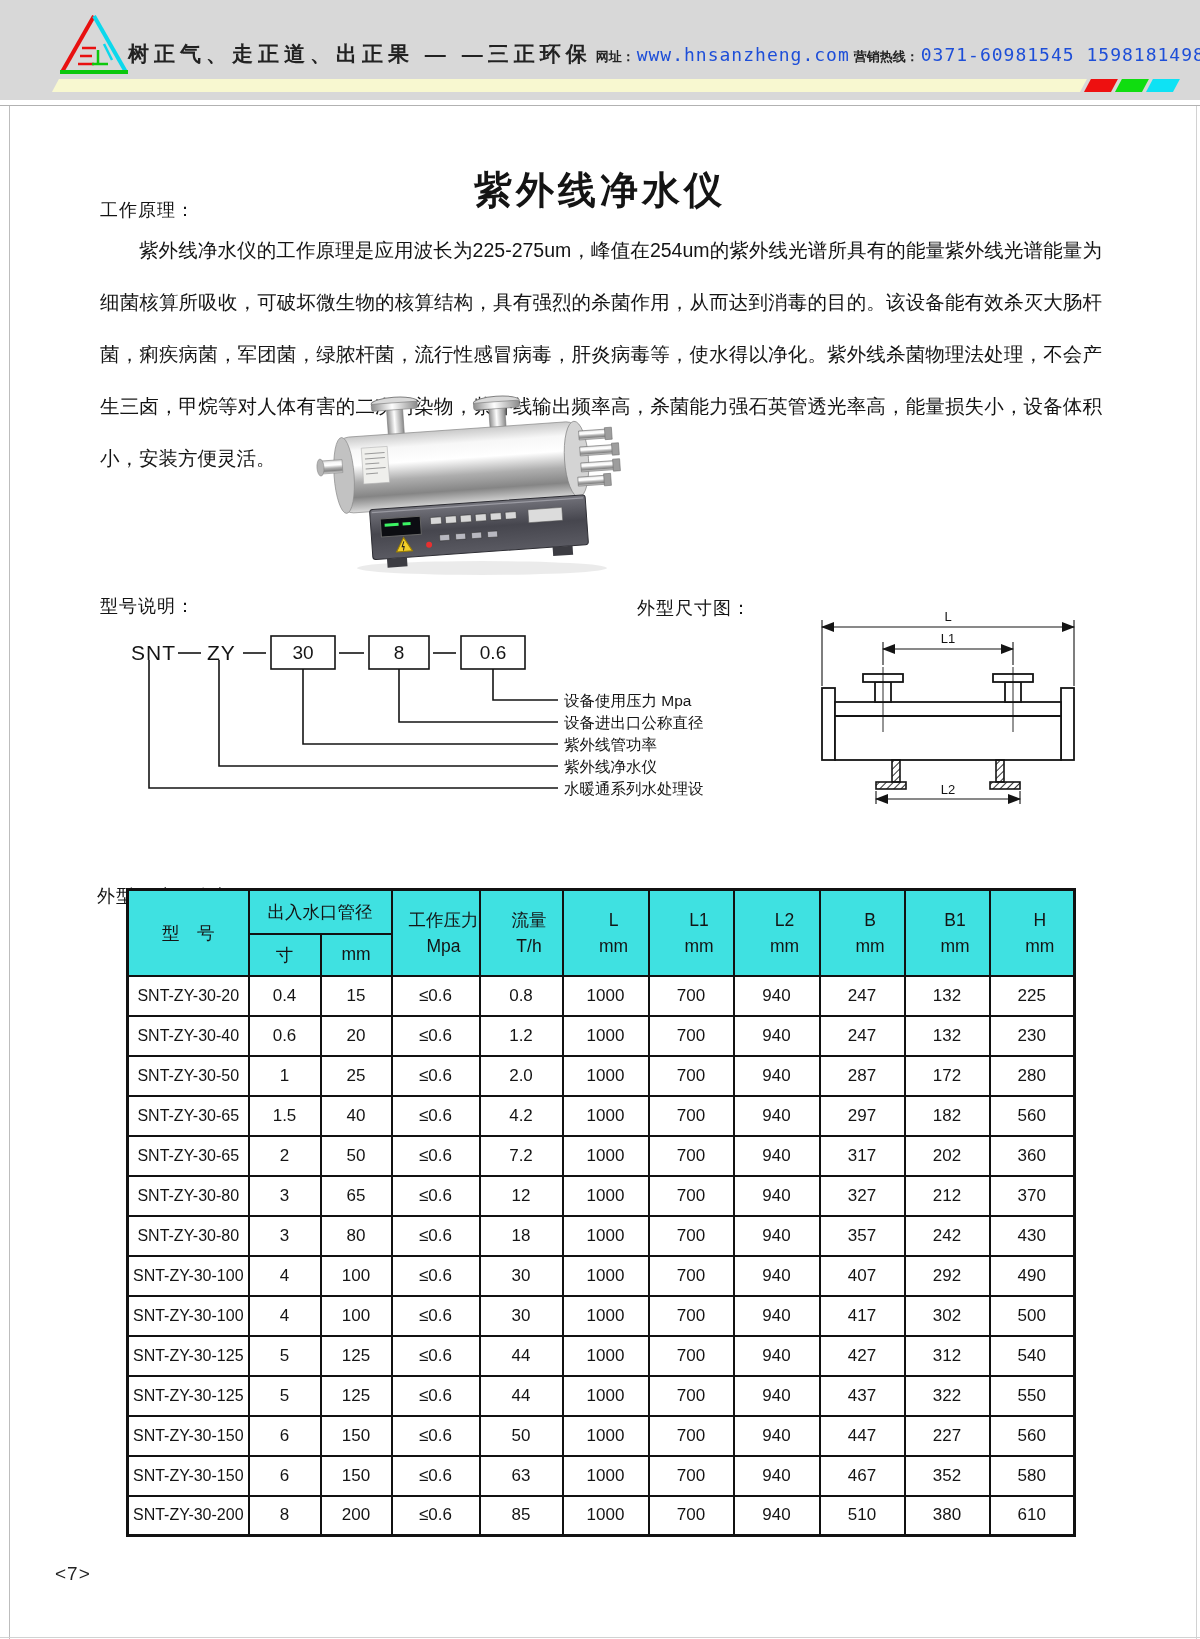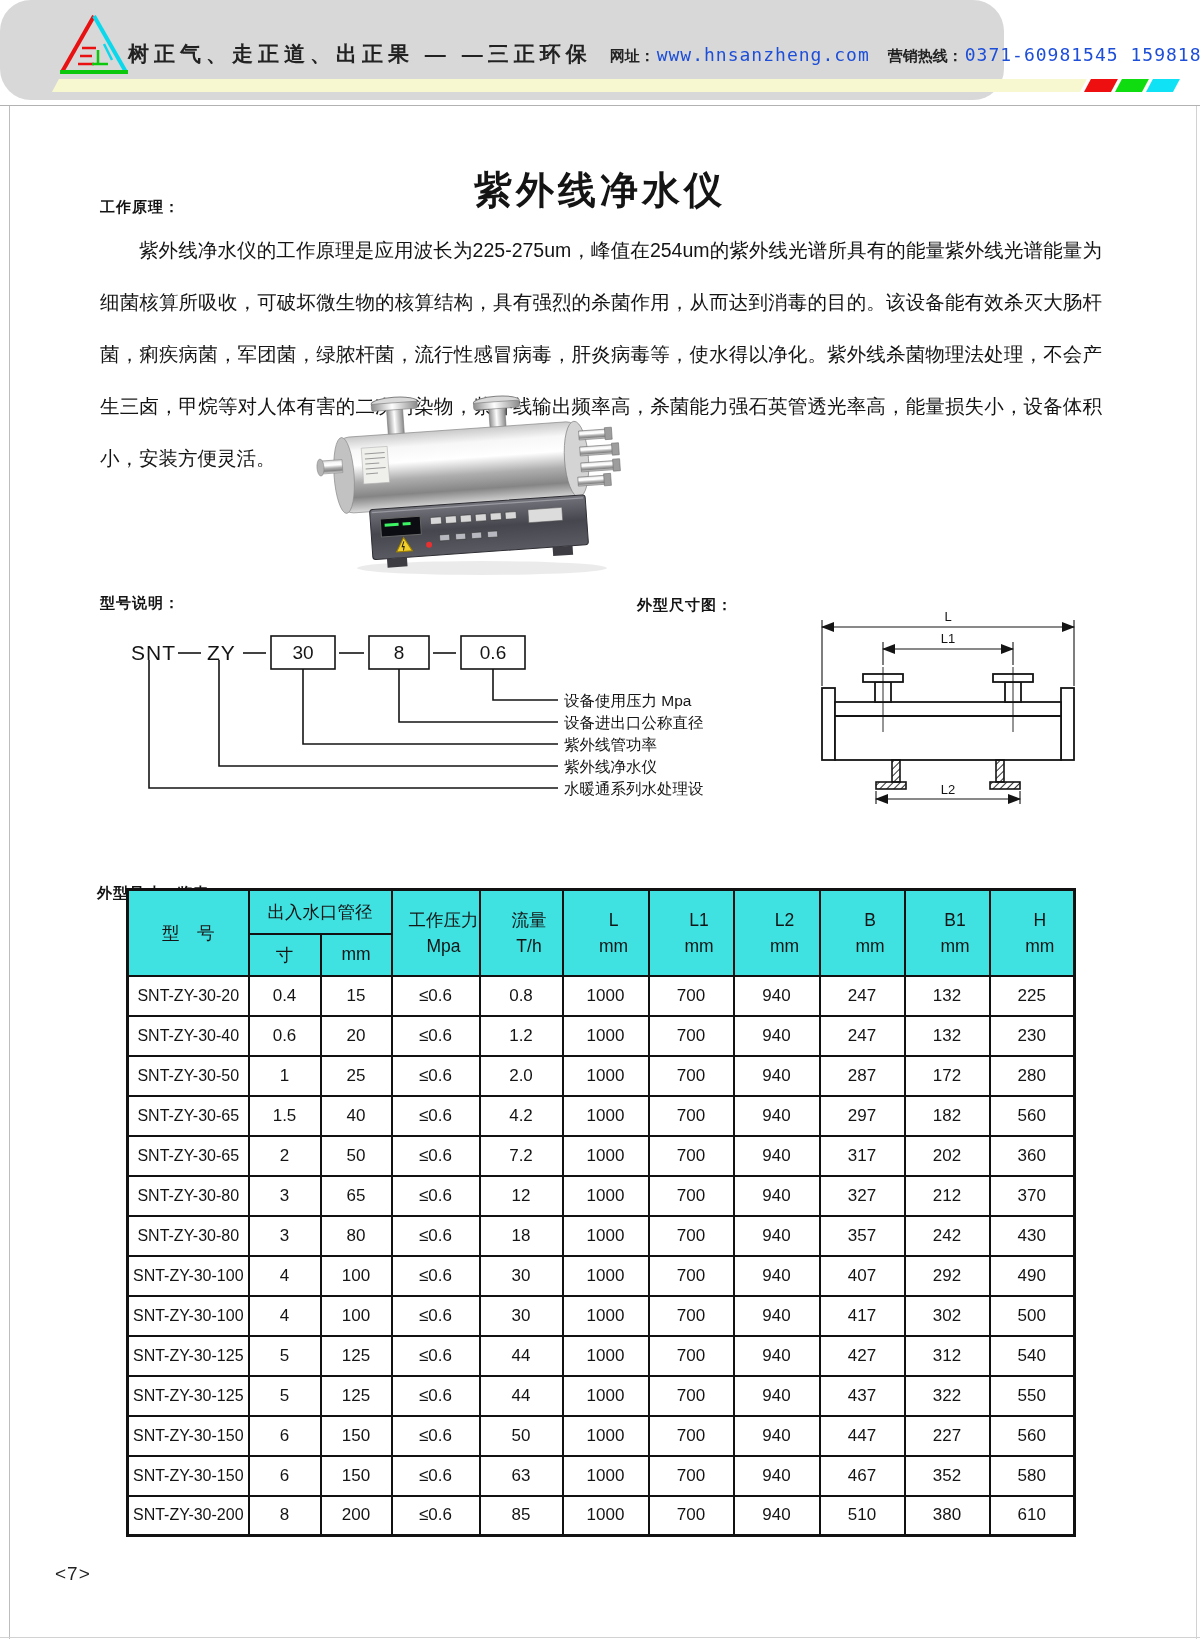--- a/index.html
+++ b/index.html
@@ -1,35 +1,35 @@
 <!DOCTYPE html>
 <html><head>
 <meta charset="utf-8">
 <style>
   html,body{margin:0;padding:0;background:#ffffff;}
   .canvas{position:relative;width:1200px;height:1639px;background:#ffffff;overflow:hidden;
           font-family:"Liberation Sans","DejaVu Sans",sans-serif;color:#141414;}
   
-  .topbar{position:absolute;left:0;top:0;width:1004px;height:100px;background:#d8d8d8;border-radius:31px;}
+  .topbar{position:absolute;left:0;top:0;width:1200px;height:100px;background:#d8d8d8;}
   .logo{position:absolute;left:52px;top:10px;width:84px;height:86px;}
   .slogan-row{position:absolute;left:128px;top:40px;display:flex;align-items:baseline;white-space:nowrap;}
   .slogan{font-size:21px;font-weight:bold;letter-spacing:5px;color:#222;}
-  .contact-label{font-size:15px;font-weight:bold;margin-left:18px;color:#222;}
+  .contact-label{font-size:13px;font-weight:bold;margin-left:4px;color:#222;}
   .contact-value{font-size:18px;font-family:"DejaVu Sans Mono","Liberation Mono",monospace;color:#1d4ed8;margin-left:2px;letter-spacing:1px;}
   .ribbon{position:absolute;left:52px;top:79px;display:flex;gap:4px;transform:skewX(-28deg);transform-origin:bottom left;}
   .ribbon .band{width:1028px;height:13px;}
   .ribbon .chip{width:27px;height:13px;}
   .top-divider{position:absolute;left:0;top:105px;width:1200px;height:1px;background:#b2b2b2;}
   .edge-left{position:absolute;left:9px;top:106px;width:1px;height:1533px;background:#bdbdbd;}
   .edge-right{position:absolute;left:1196px;top:106px;width:1px;height:1533px;background:#d2d2d2;}
   .edge-bottom{position:absolute;left:0;top:1637px;width:1200px;height:1px;background:#d2d2d2;}
   
   .doc-title{position:absolute;left:0;top:140px;width:1200px;text-align:center;
              font-size:38px;font-weight:900;letter-spacing:4px;}
-  .h-sec{position:absolute;font-size:15px;font-weight:bold;letter-spacing:1px;}
+  .h-sec{position:absolute;font-size:18px;font-weight:normal;letter-spacing:1px;}
   .h-principle{left:100px;top:198px;}
   .h-model{left:100px;top:594px;}
   .h-outline{left:637px;top:596px;}
   .h-table{left:97px;top:884px;}
   .principle-text{position:absolute;left:100px;top:224px;width:1002px;
                   font-size:19.5px;line-height:52px;text-align:justify;text-indent:2em;margin:0;}
   
   .photo{position:absolute;left:312px;top:384px;width:336px;height:196px;}
   
   .params{position:absolute;left:663px;top:402px;}

